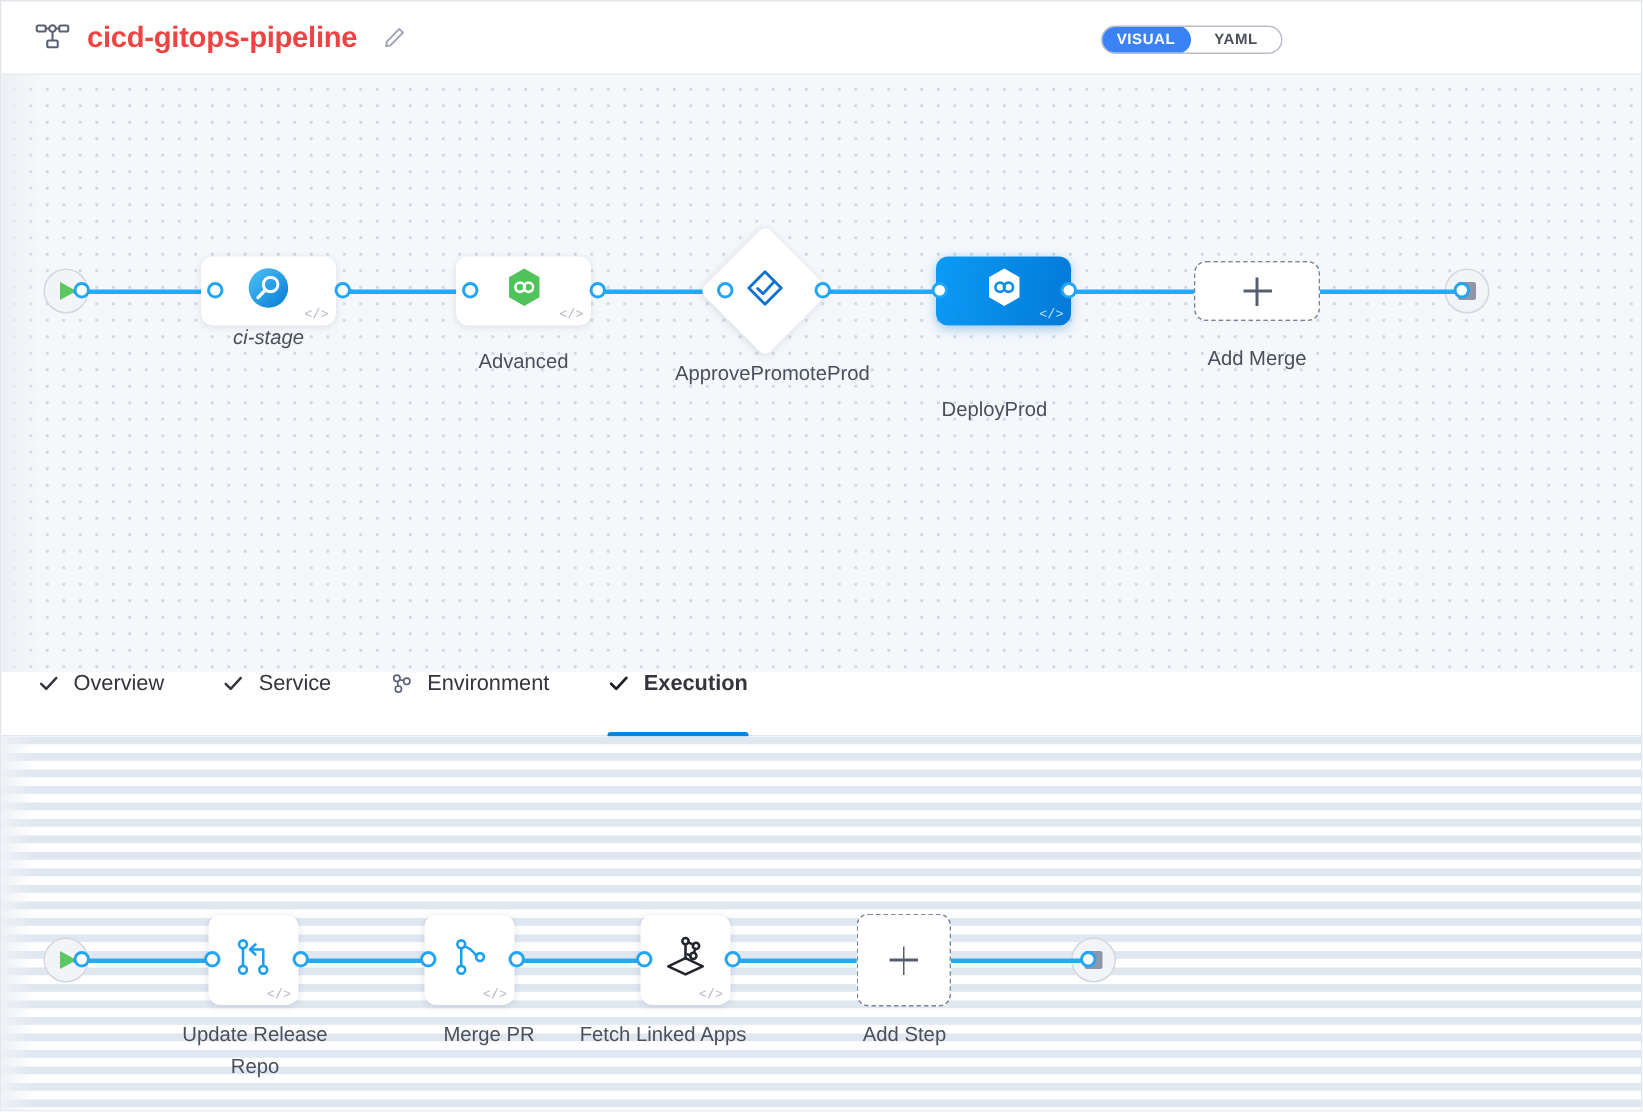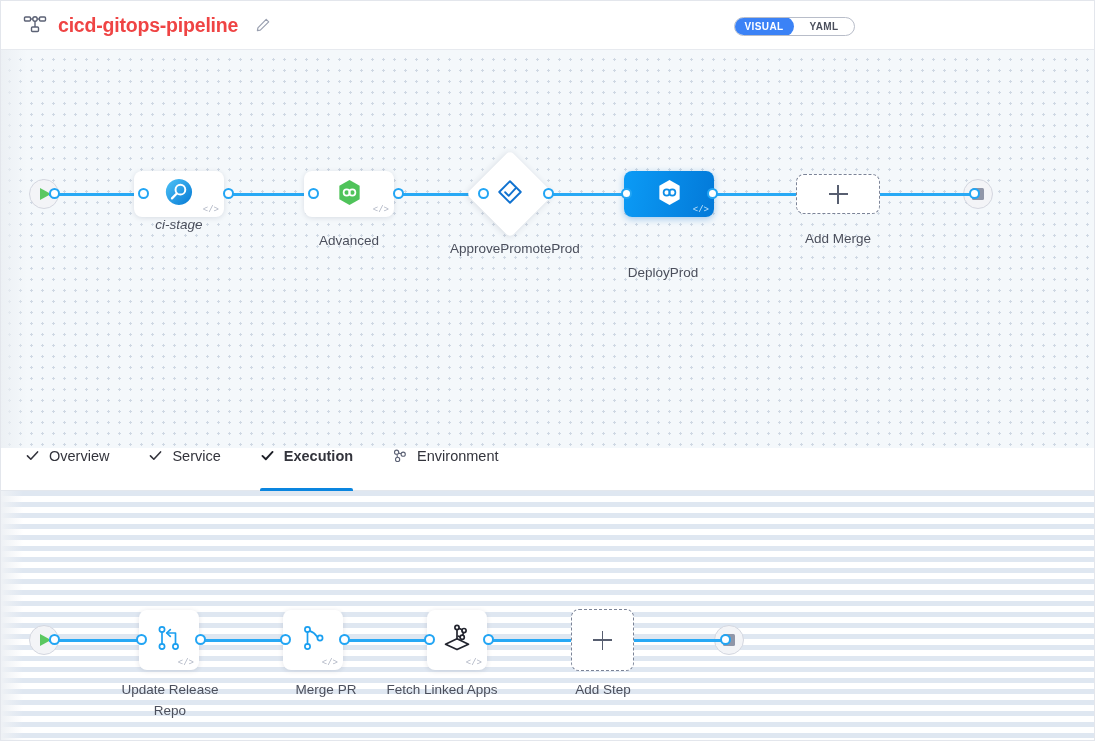--- a/index.html
+++ b/index.html
@@ -427,40 +427,40 @@
 
     <div class="tab">
       <span>
         <svg width="15" height="15" viewBox="0 0 16 16" fill="none" stroke="#33343c" stroke-width="1.7" stroke-linecap="round" stroke-linejoin="round">
             <path d="M2.6 8.4 L6.2 12 L13.4 4.2"></path>
           </svg>
       </span>
       <span>Service</span>
     </div>
 
-    <div class="tab active">
-      <span>
-        <svg width="15" height="15" viewBox="0 0 16 16" fill="none" stroke="#1d1f27" stroke-width="2" stroke-linecap="round" stroke-linejoin="round">
-            <path d="M2.6 8.4 L6.2 12 L13.4 4.2"></path>
-          </svg>
-      </span>
-      <span>Execution</span>
-    </div>
-
     <div class="tab">
       <span>
         <svg width="16" height="16" viewBox="0 0 16 16" fill="none" stroke="#5c6275" stroke-width="1.1">
           <circle cx="4.6" cy="4.2" r="2.1"></circle>
           <circle cx="11.2" cy="6.2" r="2.1"></circle>
           <circle cx="5.6" cy="11.4" r="2.1"></circle>
           <path d="M6.4 5.1 L9.3 5.8"></path>
           <path d="M5.0 6.3 L5.4 9.3"></path>
         </svg>
       </span>
       <span>Environment</span>
+    </div>
+
+    <div class="tab active">
+      <span>
+        <svg width="15" height="15" viewBox="0 0 16 16" fill="none" stroke="#1d1f27" stroke-width="2" stroke-linecap="round" stroke-linejoin="round">
+            <path d="M2.6 8.4 L6.2 12 L13.4 4.2"></path>
+          </svg>
+      </span>
+      <span>Execution</span>
     </div>
 
   </div>
 
   <div class="canvas-steps">
 
     <div class="edge" style="left:48px;  top:148px; width:98px;"></div>
     <div class="edge" style="left:197px; top:148px; width:98px;"></div>
     <div class="edge" style="left:341px; top:148px; width:98px;"></div>
     <div class="edge" style="left:485px; top:148px; width:90px;"></div>

